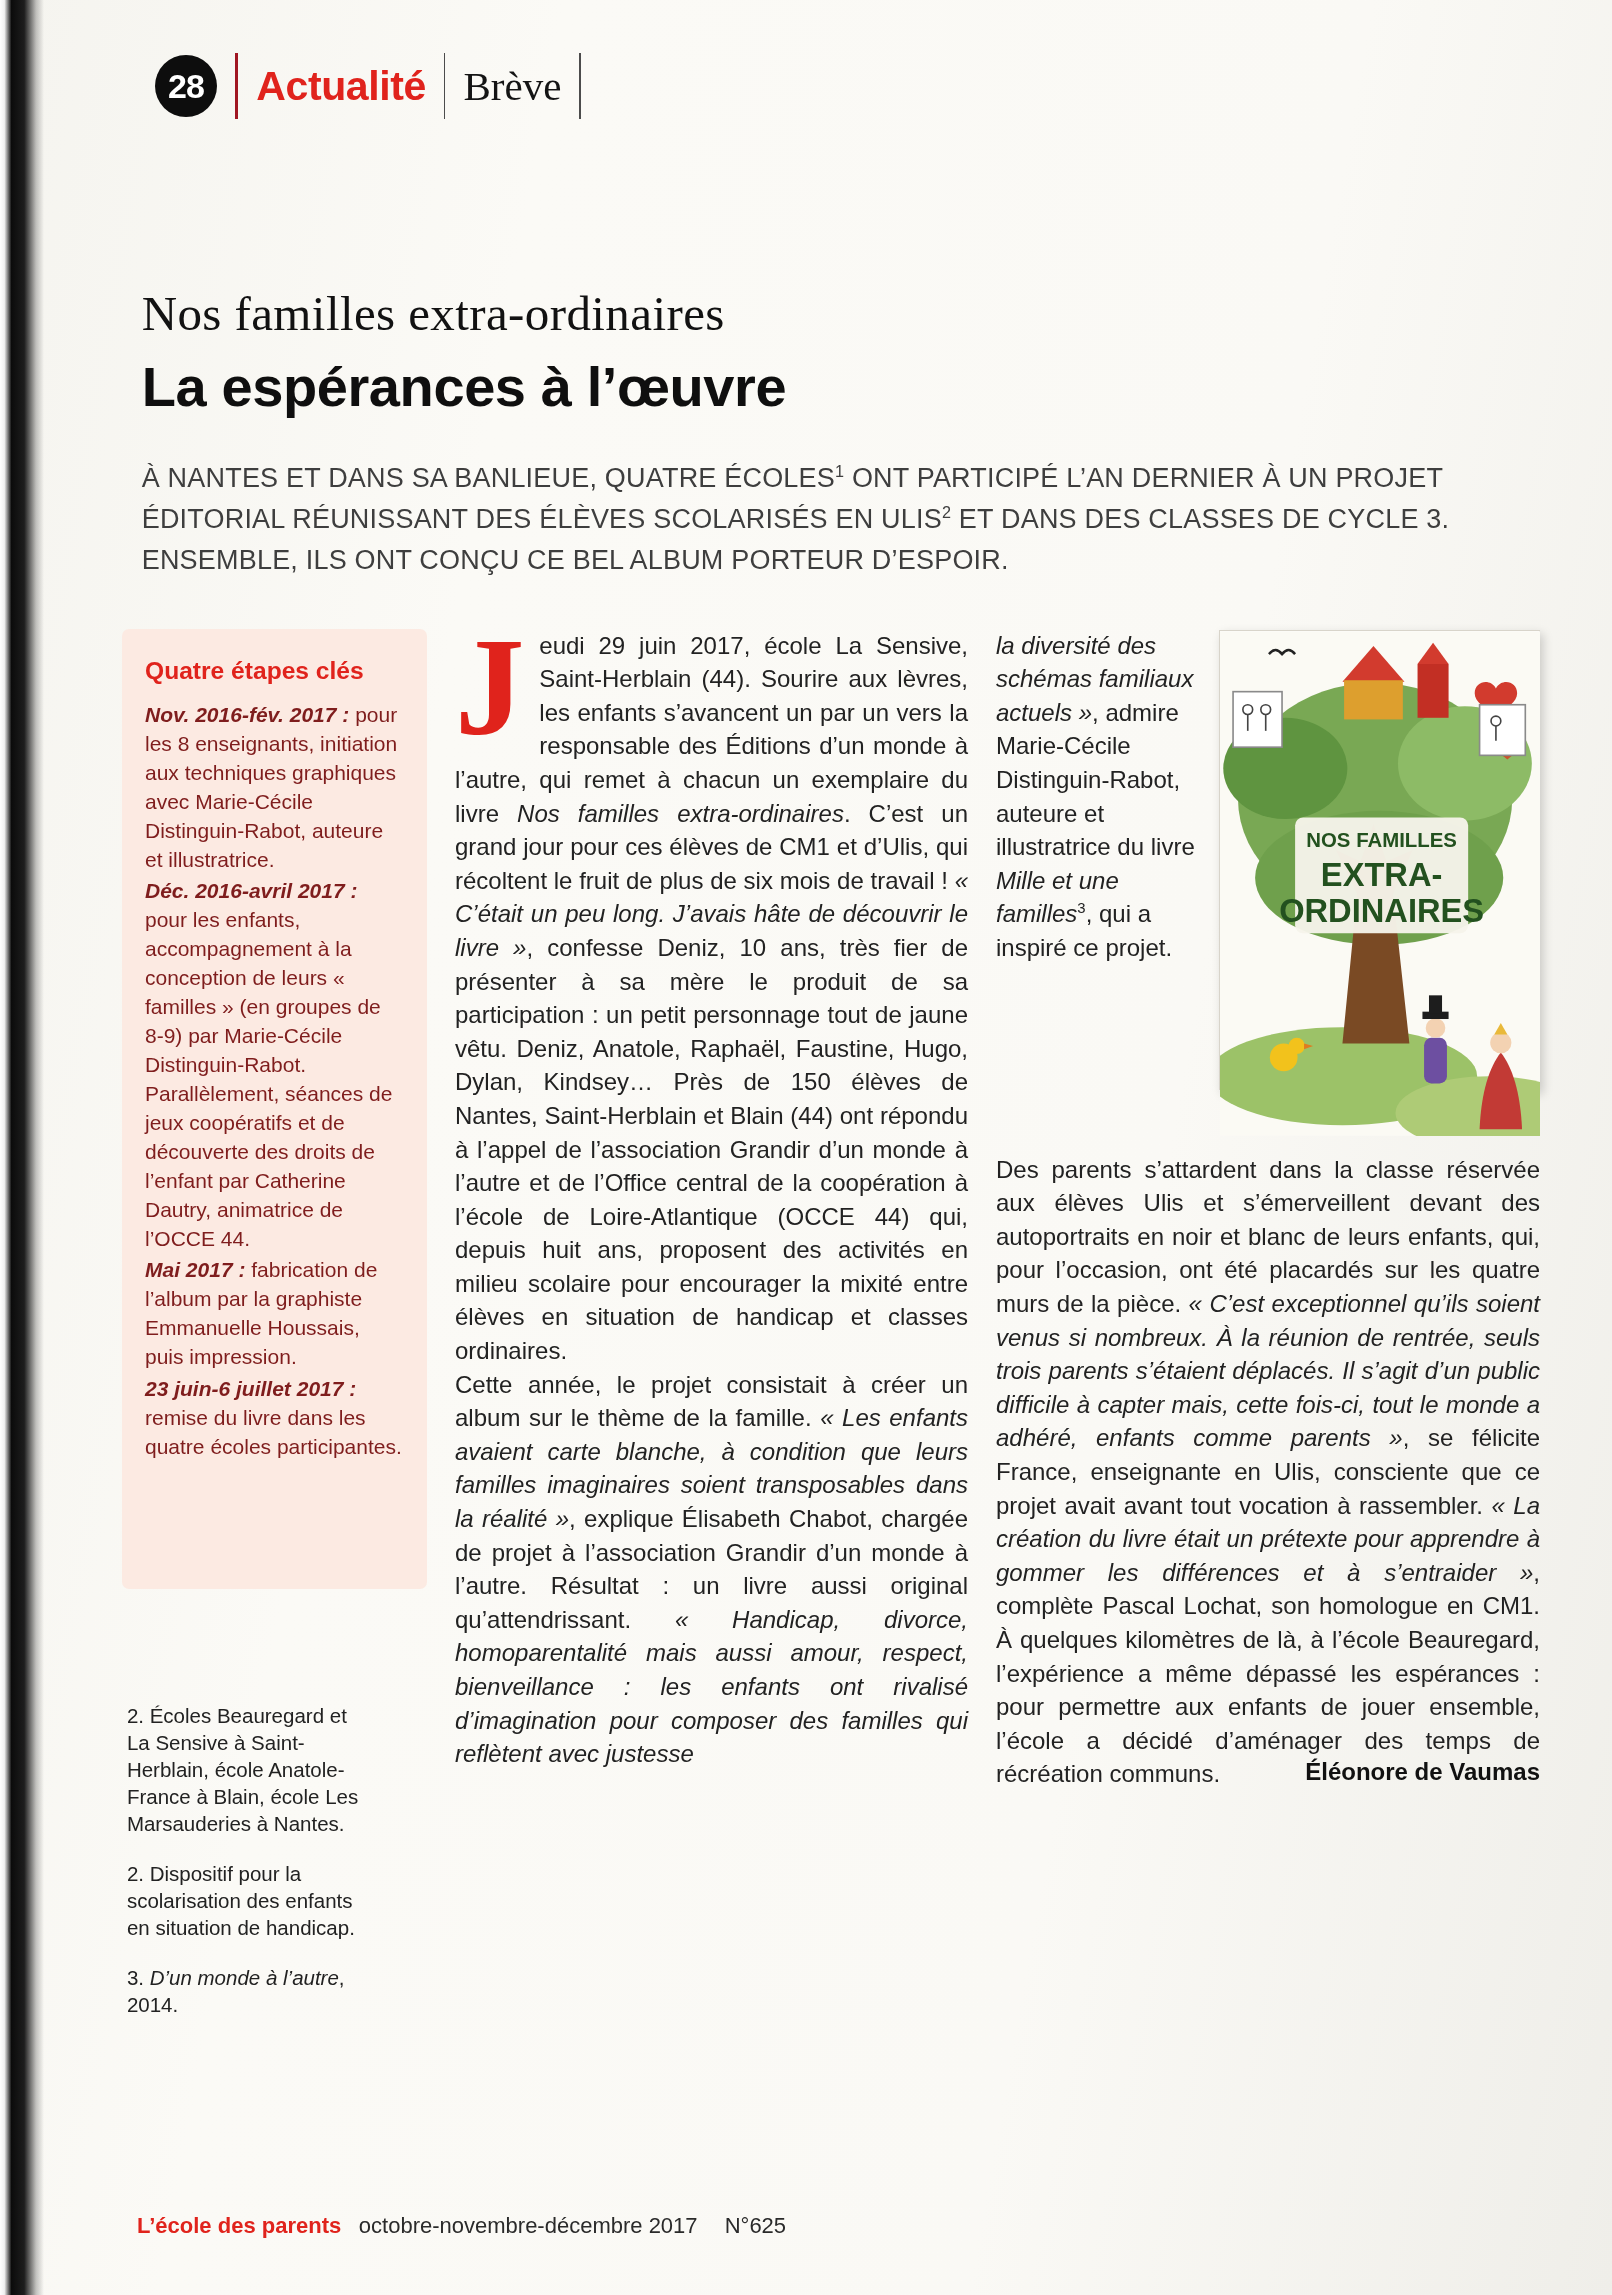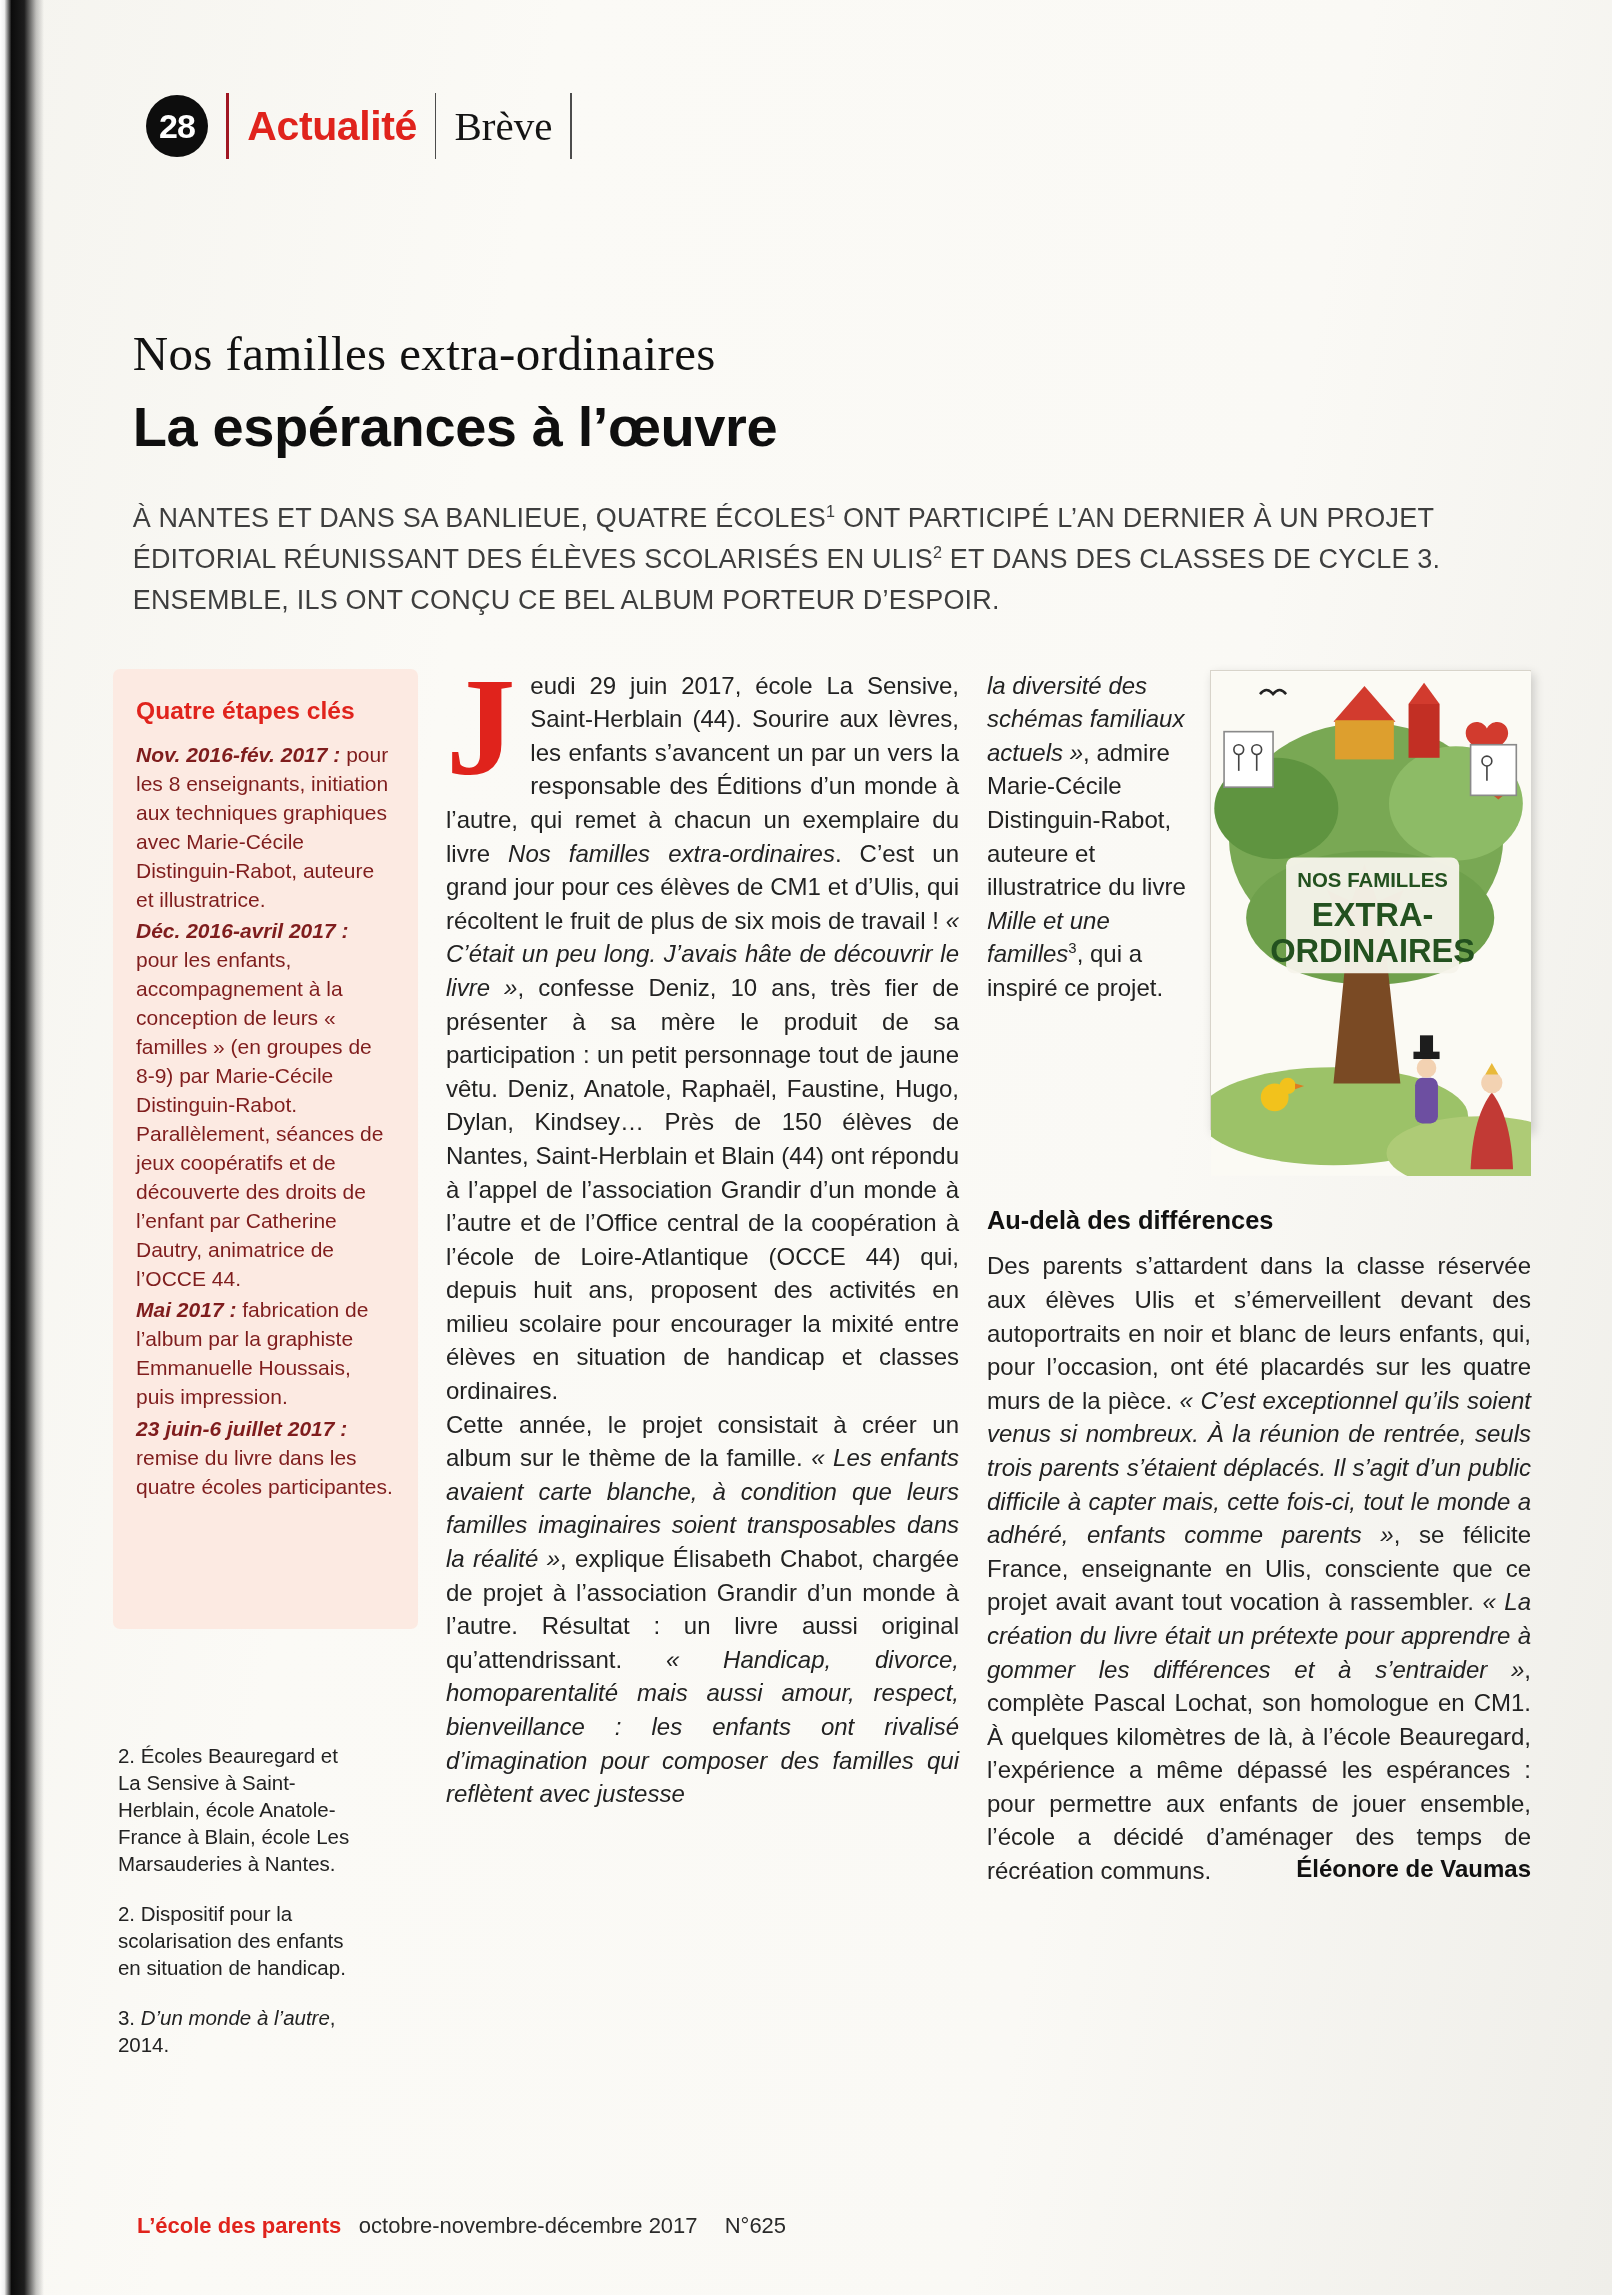--- a/index.html
+++ b/index.html
@@ -6,21 +6,21 @@
   html, body { background:#d8d8d5; }
   .scan {
     position:relative; width:1613px; height:2295px; overflow:hidden;
     background:linear-gradient(100deg,#f5f4ef 0%,#fbfaf6 28%,#faf9f5 68%,#efeee9 100%);
     font-family:"Liberation Sans", sans-serif; color:#1c1c1c;
   }
   .scan-edge {
     position:absolute; left:0; top:0; bottom:0; width:44px; z-index:6;
     background:linear-gradient(90deg,#ffffff 0%,#f0f0f0 10%,#0b0b0b 26%,#1d1d1d 55%,rgba(90,90,90,.35) 82%,rgba(120,120,120,0) 100%);
   }
-  .content { position:absolute; left:113px; right:66px; top:0;margin-top:40px; }
+  .content { position:absolute; left:122px; right:66px; top:0; }
 
   
   .masthead { display:flex; align-items:center; margin-top:51px; margin-left:33px; gap:18px; height:70px; }
   .page-badge {
     width:62px; height:62px; border-radius:50%; background:#0d0d0d; color:#fff;
     display:flex; align-items:center; justify-content:center;
     font-size:34px; font-weight:bold; letter-spacing:-0.8px;
   }
   .vrule { width:1.6px; height:66px; background:#4c4c4c; }
   .vrule.red { width:3.3px; background:#a01622; }
@@ -159,21 +159,20 @@
               <circle cx="264" cy="486" r="12" fill="#f3d2b2"></circle>
               <rect x="248" y="466" width="32" height="9" fill="#1d1d1d"></rect>
               <rect x="256" y="446" width="16" height="22" fill="#1d1d1d"></rect>
               <path d="M318,610 C320,564 330,534 344,516 C358,534 368,564 370,610 Z" fill="#c23a35"></path>
               <circle cx="344" cy="504" r="13" fill="#f3d2b2"></circle>
               <polygon points="336,494 344,480 352,494" fill="#e9b93a"></polygon>
             </svg>
           </figure>
           <p class="body-p intro-p"><span class="i">la diversité des schémas familiaux actuels »</span><span>, admire Marie-Cécile Distinguin-Rabot, auteure et illustratrice du livre </span><span class="i">Mille et une familles</span><span class="sup">3</span><span>, qui a inspiré ce projet.</span></p>
         </div>
-        <h4 class="subhead">Au-delà des différences</h4>
         <p class="body-p"><span>Des parents s’attardent dans la classe réservée aux élèves Ulis et s’émerveillent devant des autoportraits en noir et blanc de leurs enfants, qui, pour l’occasion, ont été placardés sur les quatre murs de la pièce. </span><span class="i">« C’est exceptionnel qu’ils soient venus si nombreux. À la réunion de rentrée, seuls trois parents s’étaient déplacés. Il s’agit d’un public difficile à capter mais, cette fois-ci, tout le monde a adhéré, enfants comme parents »</span><span>, se félicite France, enseignante en Ulis, consciente que ce projet avait avant tout vocation à rassembler. </span><span class="i">« La création du livre était un prétexte pour apprendre à gommer les différences et à s’entraider »</span><span>, complète Pascal Lochat, son homologue en CM1. À quelques kilomètres de là, à l’école Beauregard, l’expérience a même dépassé les espérances : pour permettre aux enfants de jouer ensemble, l’école a décidé d’aménager des temps de récréation communs.</span></p>
         <p class="byline">Éléonore de Vaumas</p>
       </div>
 
     </div>
   </div>
 
   <footer class="pagefooter">
     <span class="mag">L’école des parents</span>
     <span class="issue">octobre-novembre-décembre 2017</span>

